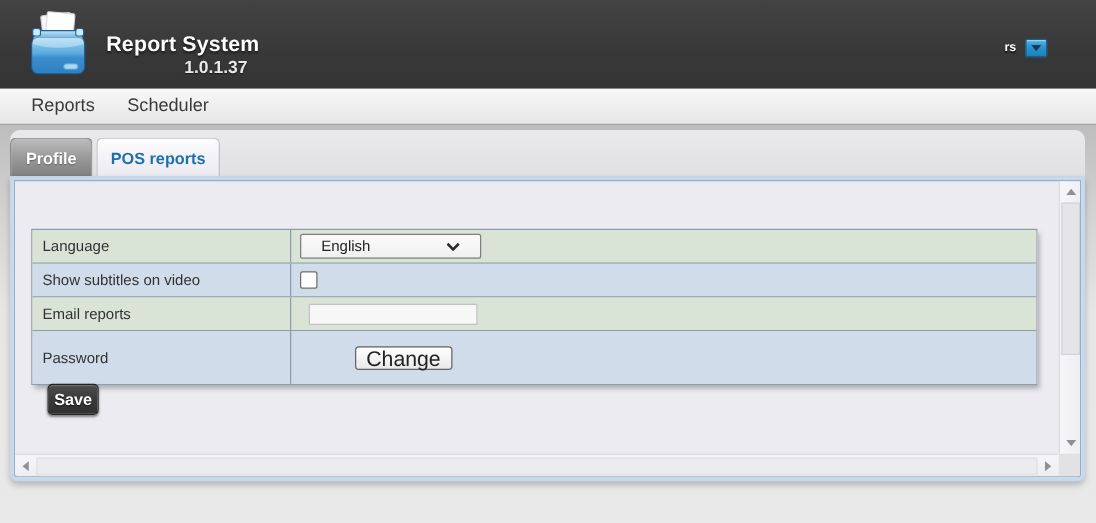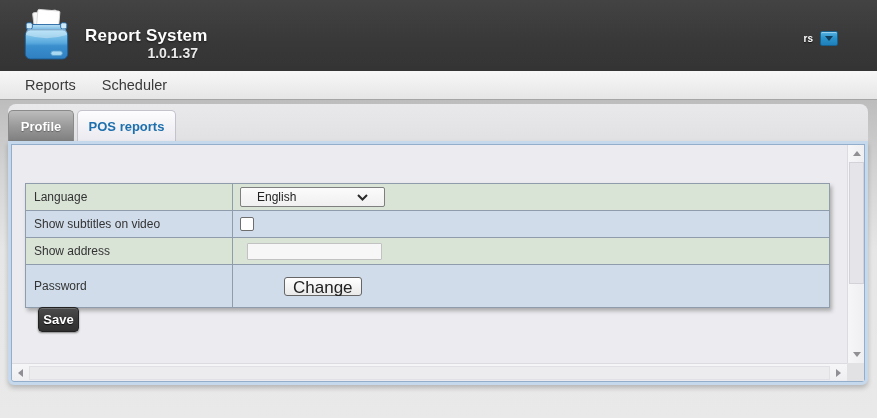--- a/index.html
+++ b/index.html
@@ -243,21 +243,21 @@
           </div>
 
           <div class="frow row-blue">
             <div class="fcell-label">Show subtitles on video</div>
             <div class="fcell-control">
               <span class="checkbox"></span>
             </div>
           </div>
 
           <div class="frow row-green">
-            <div class="fcell-label">Show address</div>
+            <div class="fcell-label">Email reports</div>
             <div class="fcell-control">
               <input type="text" class="email-input" value="" style="">
             </div>
           </div>
 
           <div class="frow row-blue">
             <div class="fcell-label">Password</div>
             <div class="fcell-control">
               <button class="change-btn">Change</button>
             </div>

